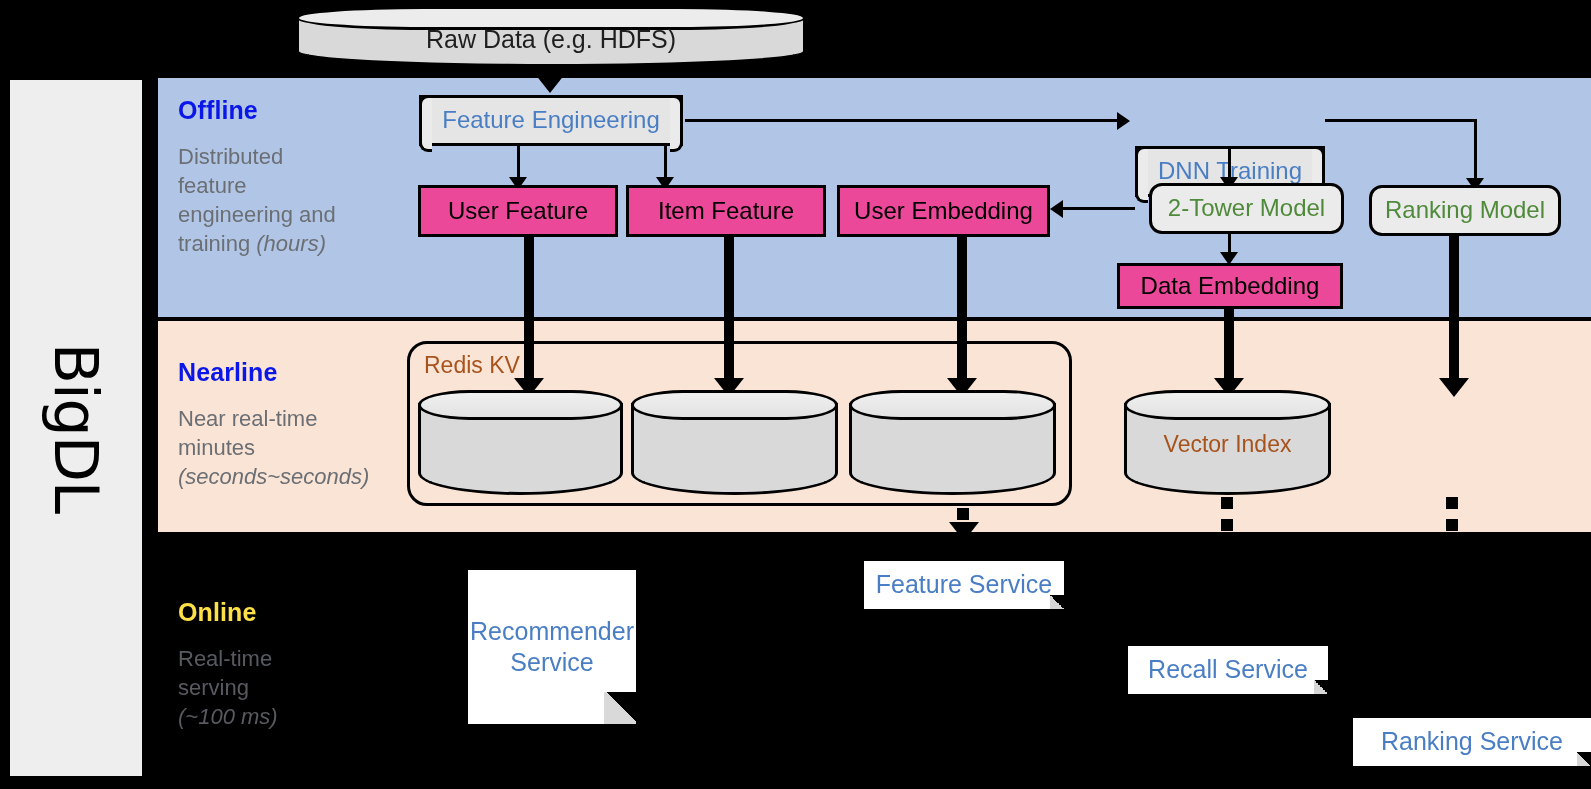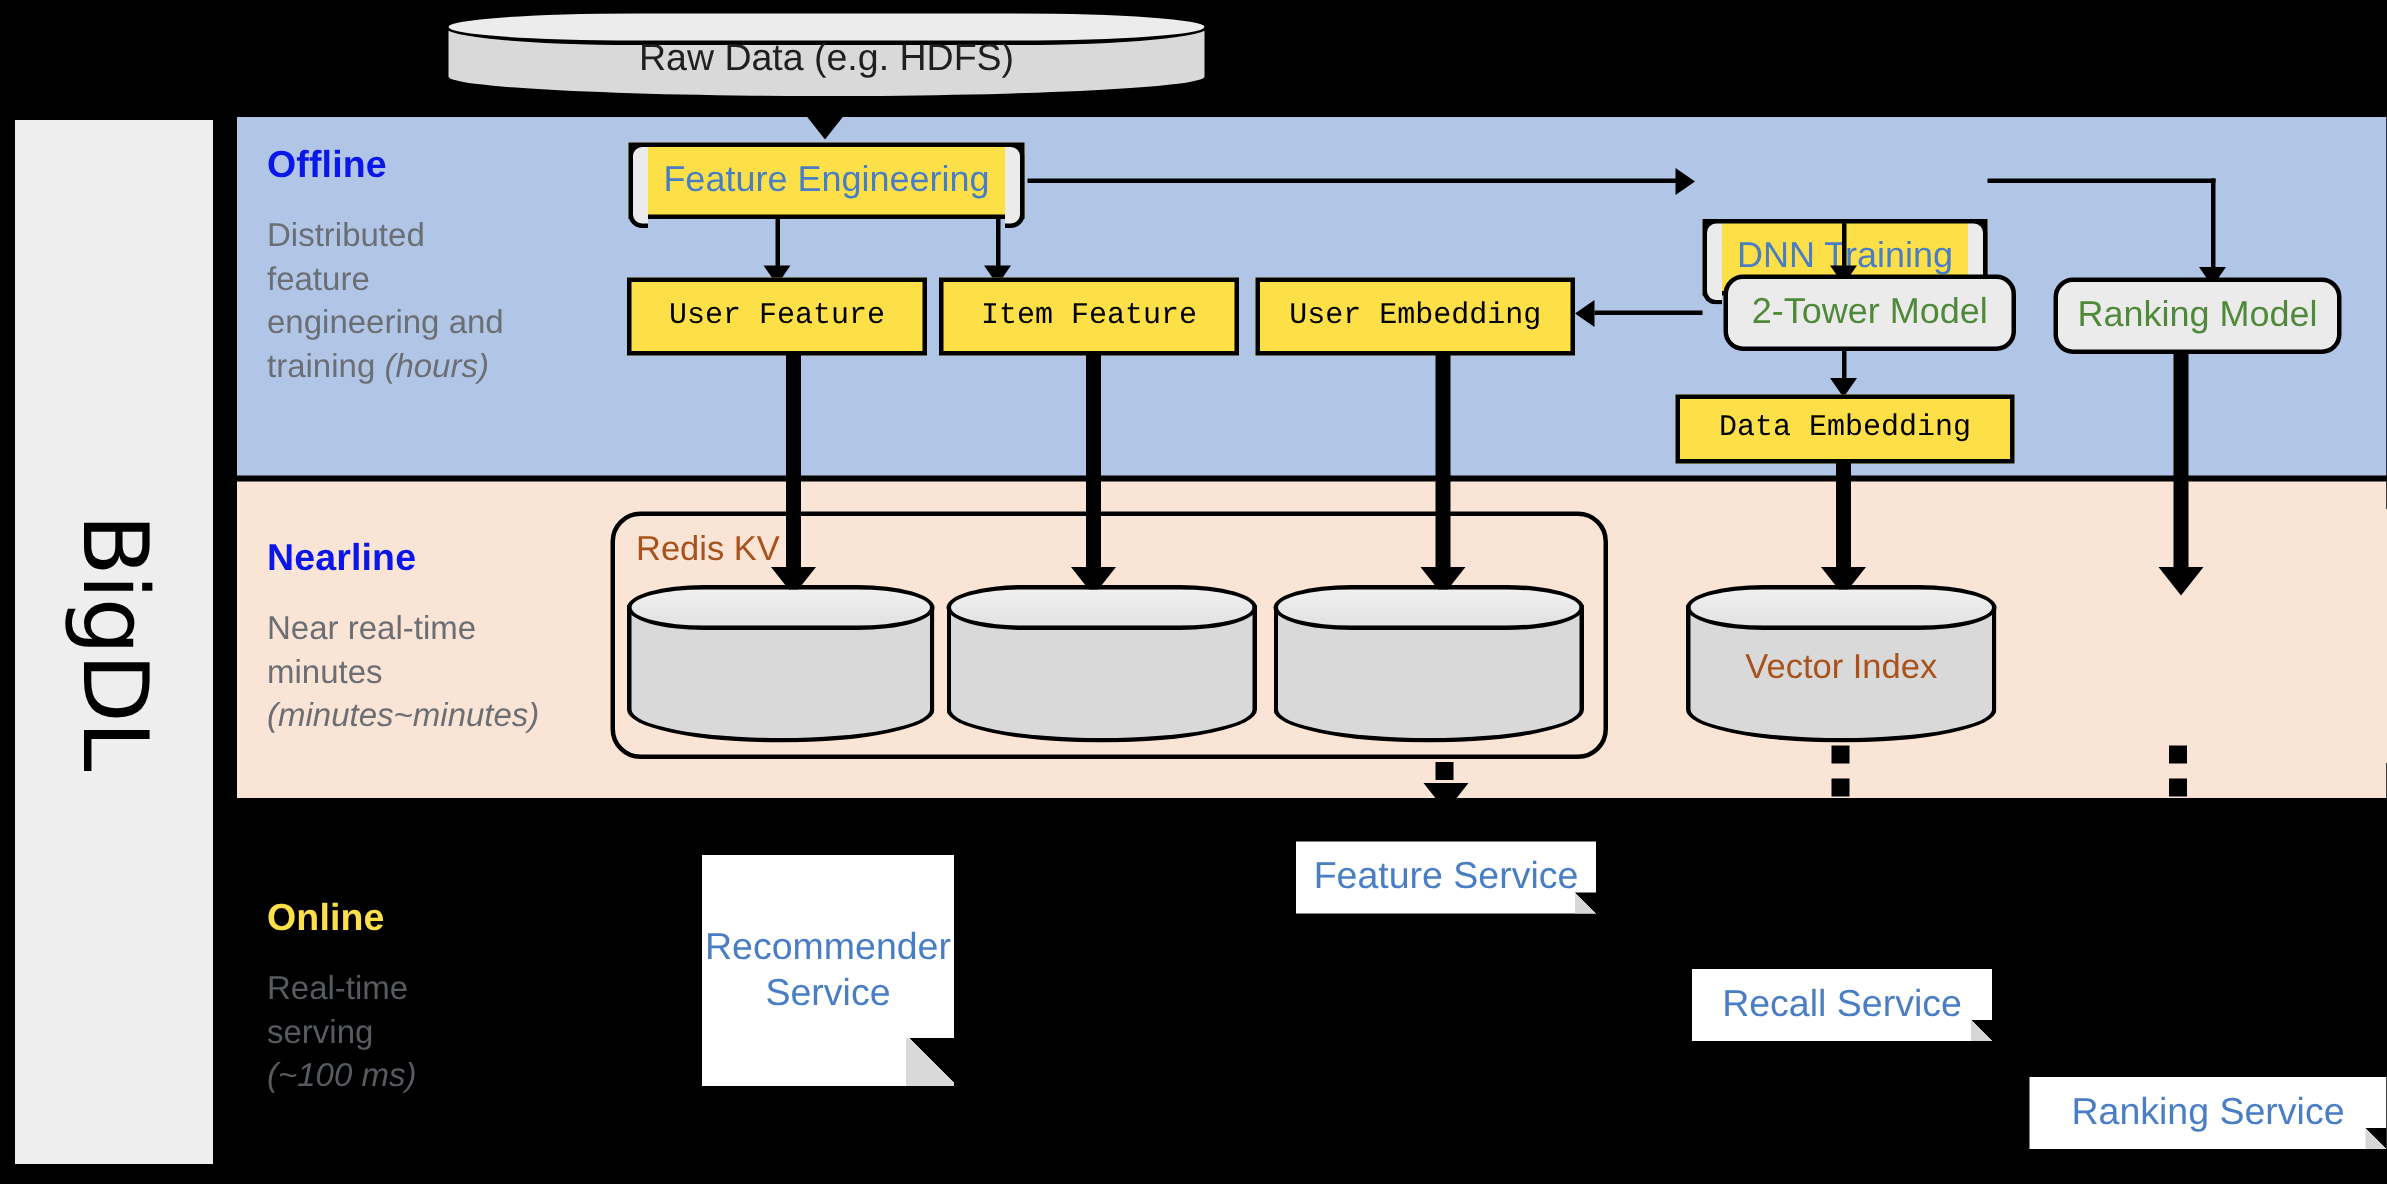--- a/index.html
+++ b/index.html
@@ -43,37 +43,36 @@
   #online-desc   { left:178px; top:644px; color:#575b60; }
 
   
   .gbox {
     position:absolute; display:flex; align-items:center; justify-content:center;
     text-align:center; line-height:1.12;
   }
 
   
   .greybox {
-    background:#fde047; border:3px solid #000; color:#000;
-    font-size:20px;
-    font-family:Liberation Mono, monospace;
+    background:#ec4899; border:3px solid #000; color:#000;
+    font-size:24px;
   }
 
   
   .procbox {
     background:#ebebeb; border:3px solid #000;
     font-size:24px;
   }
   .procbox.rounded { border-radius: 13px; margin-left: 16px; }
   .blue-txt  { color:#4a7ec4; }
   .green-txt { color:#4f8a3a; }
 
   
   .notch {
-    position:relative; background:#fde047; border:3px solid #000;
+    position:relative; background:#e5e5e5; border:3px solid #000;
     font-size:24px;
   }
   .notch::before, .notch::after {
     content:""; position:absolute; width:10px; height:calc(100% + 6px);
     top:-3px; background:#ebebeb; border-top:3px solid #000; border-bottom:3px solid #000;
   }
   .notch::before { left:-3px; border-left:3px solid #000; border-radius:9px 0 0 9px; }
   .notch::after  { right:-3px; border-right:3px solid #000; border-radius:0 9px 9px 0; }
 
   
@@ -256,21 +255,21 @@
   <div class="ln thick-v" style="left:1224px; top:308px; height:77px;"></div>
   <div class="arrow-dn big" style="left:1214px; top:378px;"></div>
 
   <div class="ln thick-v" style="left:1449px; top:234px; height:151px;"></div>
   <div class="arrow-dn big" style="left:1439px; top:378px;"></div>
 
   <div class="band-title" id="nearline-title">Nearline</div>
   <div class="band-desc" id="nearline-desc">
     <span>Near real-time</span><br>
     <span>minutes</span><br>
-    <span class="it">(minutes~minutes)</span>
+    <span class="it">(seconds~seconds)</span>
   </div>
 
   <div id="redis-group"></div>
   <div id="redis-label">Redis KV</div>
 
   <div class="cyl" style="left:418px; top:390px; width:205px; height:105px;">
     <div class="top"></div>
     <div class="body"></div>
     <div class="cap-label"></div>
   </div>

